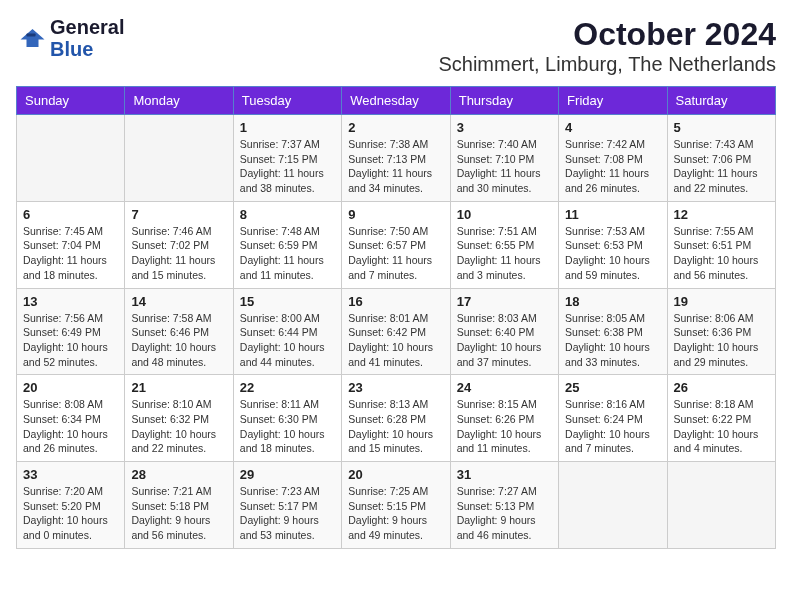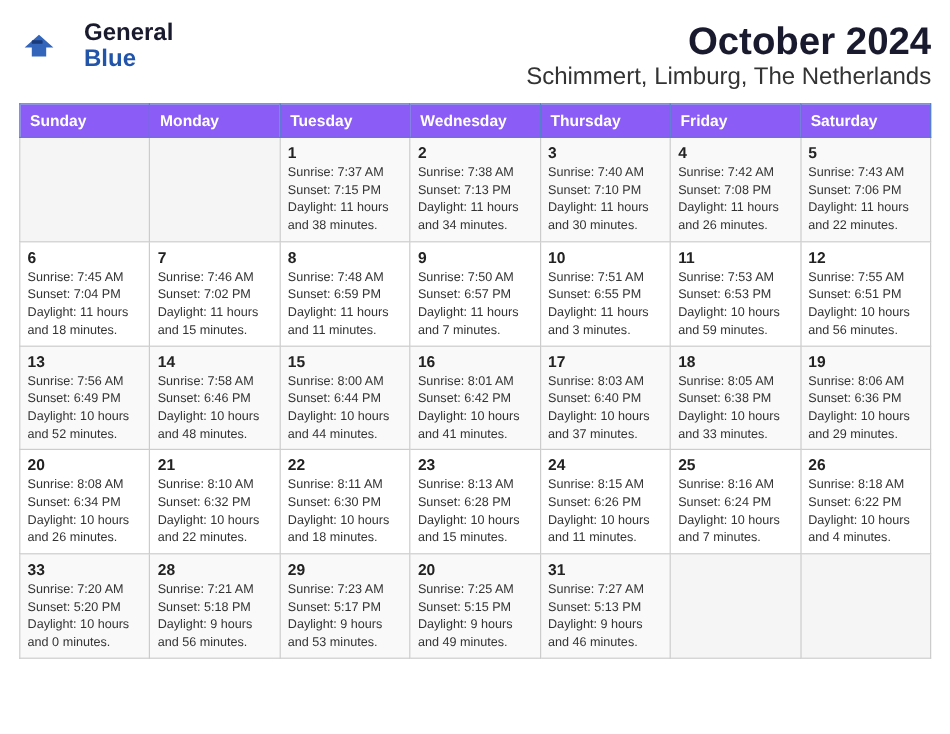--- a/index.html
+++ b/index.html
@@ -19,21 +19,20 @@
     .logo {
       display: flex;
       align-items: center;
       gap: 4px;
     }
     .logo-text {
       font-size: 20px;
       font-weight: bold;
       color: #1a1a2e;
       line-height: 1.1;
-      margin-left: 20px;
     }
     .logo-blue { color: #2255aa; }
     .logo-icon {
       width: 30px;
       height: 30px;
     }
     .title-block {
       text-align: right;
     }
     .month-title {
@@ -44,24 +43,24 @@
     .location-title {
       font-size: 20px;
       color: #333;
     }
     .calendar {
       width: 100%;
       border-collapse: collapse;
       border: 1px solid #ccc;
     }
     .calendar th {
-      background: #8b5cf6;
+      background: #6d28d9;
       color: #fff;
       font-size: 13px;
-      font-weight: bold;
+      font-weight: normal;
       padding: 6px 8px;
       text-align: left;
       border: 1px solid #5580cc;
     }
     .calendar td {
       vertical-align: top;
       padding: 5px 6px;
       border: 1px solid #ccc;
       min-height: 80px;
       font-size: 11px;

